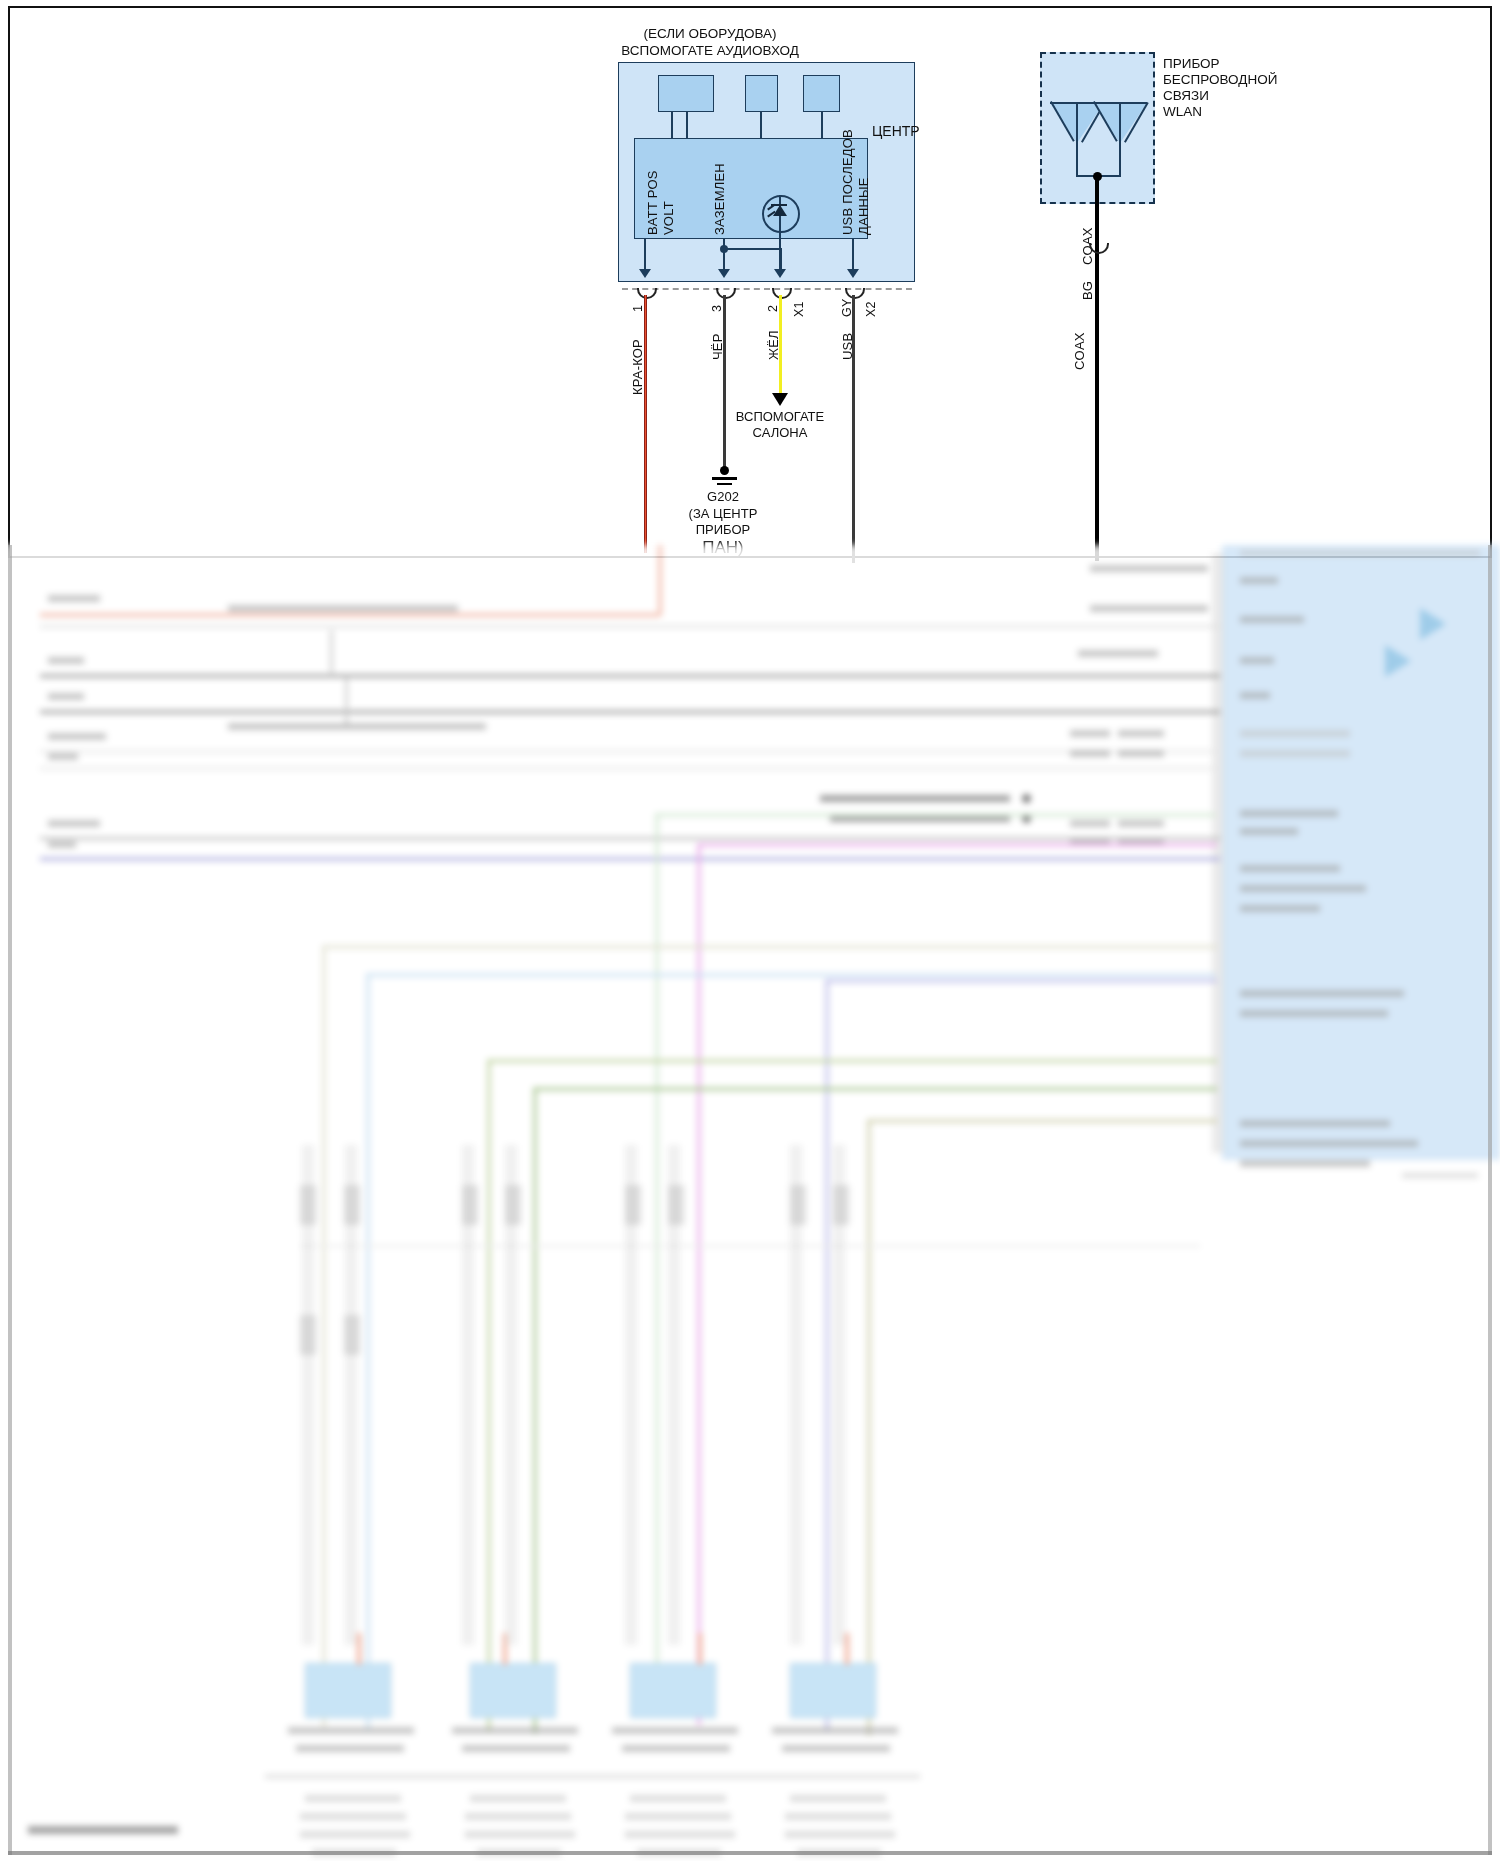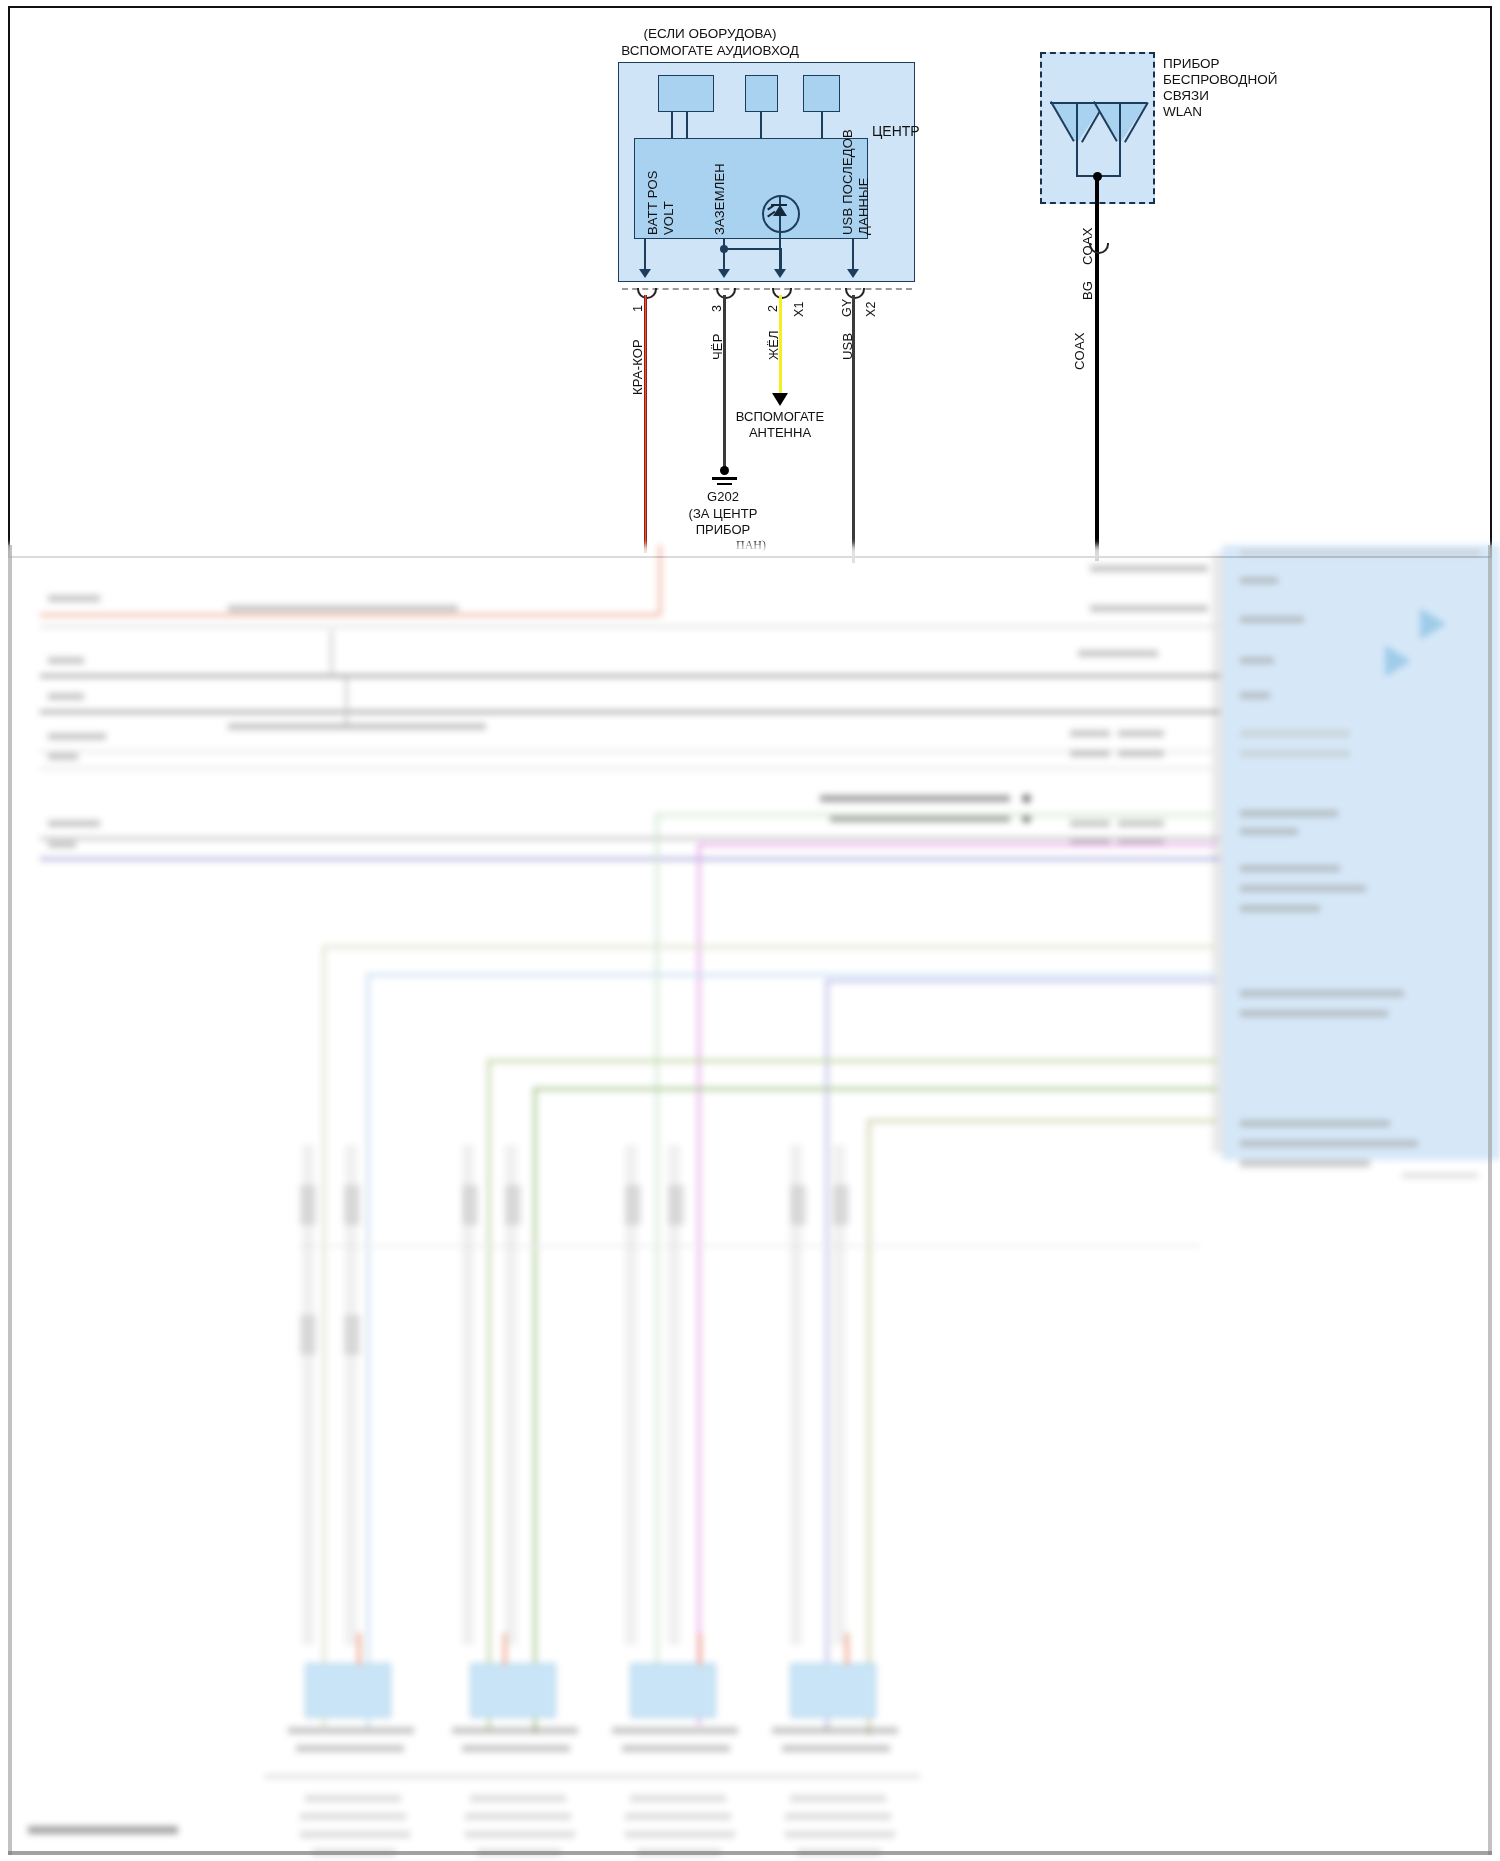--- a/index.html
+++ b/index.html
@@ -230,27 +230,27 @@
   <div class="wire wire-blk" style="left:723px;top:295px;height:175px;"></div>
   <div class="vtext" style="left:710px;top:360px;font-size:13px;">ЧЁР</div>
 
   <div class="gnd-dot" style="left:720px;top:466px;"></div>
   <div class="gnd-b1" style="left:712px;top:477px;width:25px;"></div>
   <div class="gnd-b2" style="left:717px;top:483px;width:15px;"></div>
 
   <div class="htext ctext" style="left:665px;top:489px;width:116px;font-size:13px;">G202</div>
   <div class="htext ctext" style="left:655px;top:506px;width:136px;font-size:13px;">(ЗА ЦЕНТР</div>
   <div class="htext ctext" style="left:655px;top:522px;width:136px;font-size:13px;">ПРИБОР</div>
-  <div class="htext ctext" style="left:683px;top:538px;width:136px;font-size:12px;font-family:Liberation Serif, serif;">ПАН)</div>
+  <div class="htext ctext" style="left:655px;top:538px;width:136px;font-size:17px;">ПАН)</div>
 
   <div class="wire wire-yel" style="left:779px;top:295px;height:99px;"></div>
   <div class="vtext" style="left:766px;top:360px;font-size:13px;">ЖЁЛ</div>
   <div class="arrow-dn-blk" style="left:772px;top:393px;"></div>
   <div class="htext ctext" style="left:712px;top:409px;width:136px;font-size:13px;">ВСПОМОГАТЕ</div>
-  <div class="htext ctext" style="left:712px;top:425px;width:136px;font-size:13px;">АНТЕННА</div>
+  <div class="htext ctext" style="left:712px;top:425px;width:136px;font-size:13px;">САЛОНА</div>
 
   <div class="wire wire-blk" style="left:852px;top:295px;height:268px;"></div>
   <div class="vtext" style="left:840px;top:360px;font-size:13px;">USB</div>
 
   <div class="blk module-dashed" style="left:1040px;top:52px;width:115px;height:152px;"></div>
 
   <div class="ant-tri" style="left:1050px;top:103px;"></div>
   <div class="ant-edge" style="left:1050px;top:102px;width:54px;height:1.6px;"></div>
   <div class="ant-edge" style="left:1050px;top:102px;width:1.6px;height:46px;transform:rotate(-30deg);transform-origin:top left;"></div>
   <div class="ant-edge" style="left:1104px;top:102px;width:1.6px;height:46px;transform:rotate(30deg);transform-origin:top left;"></div>

